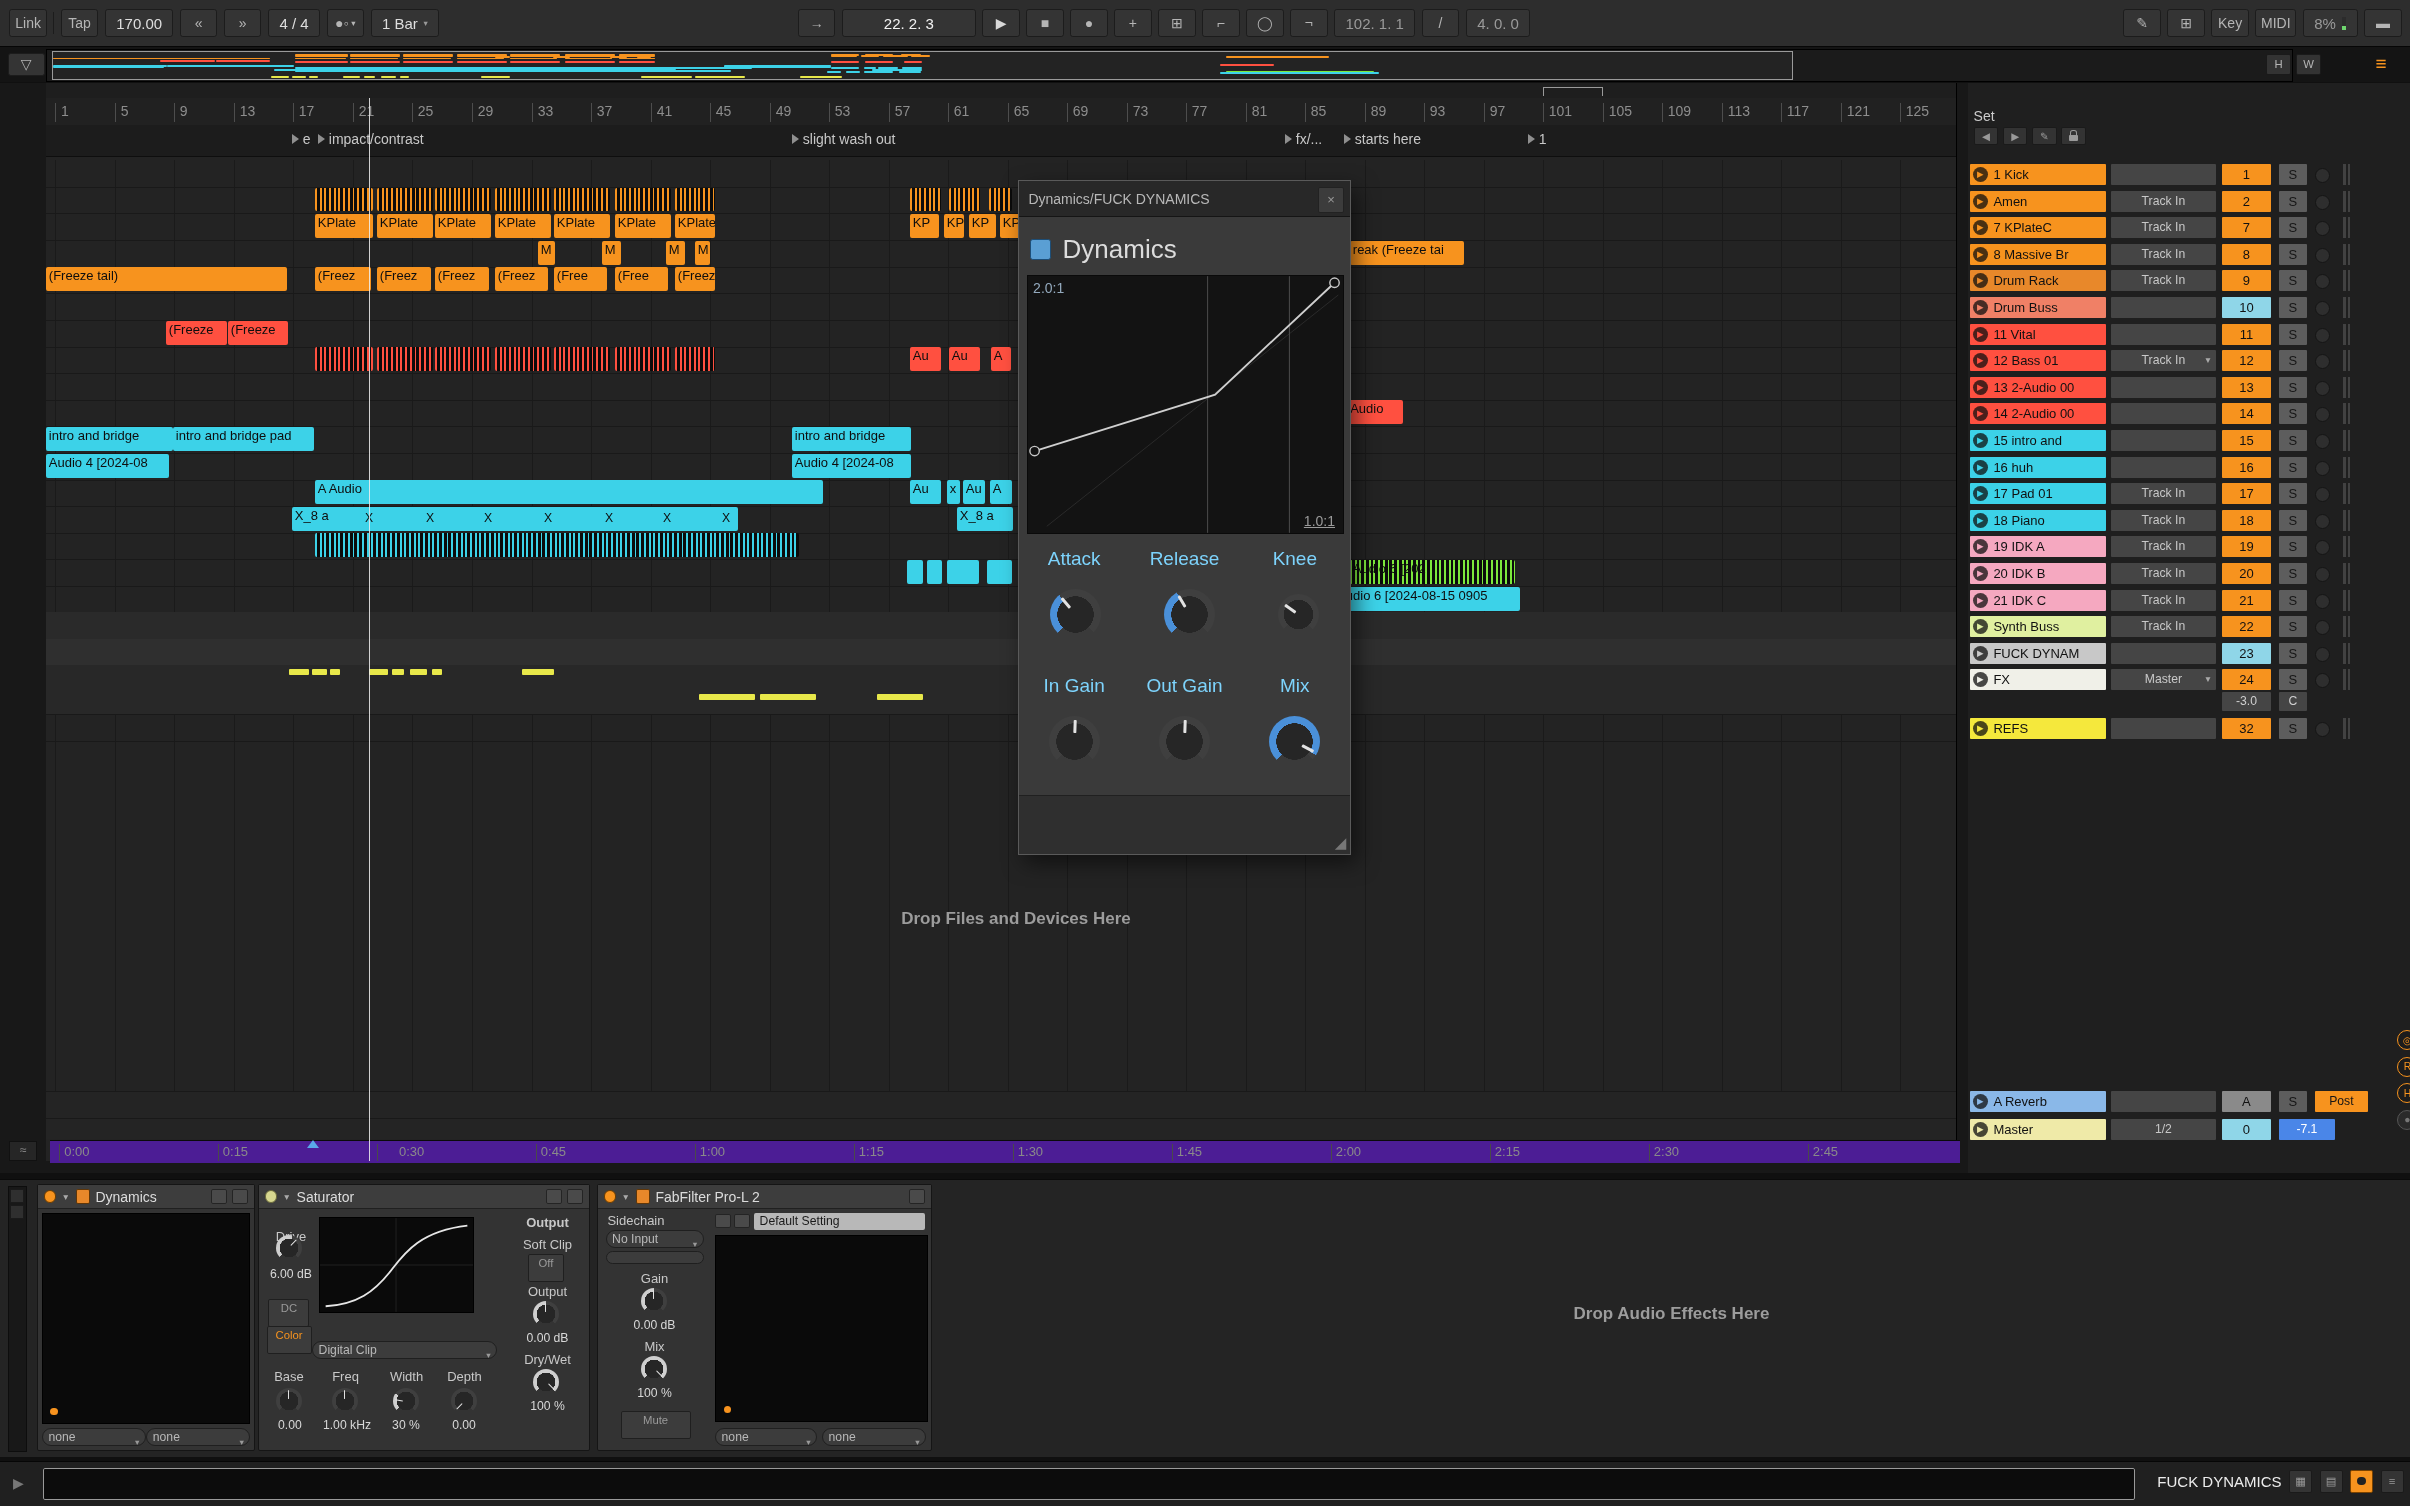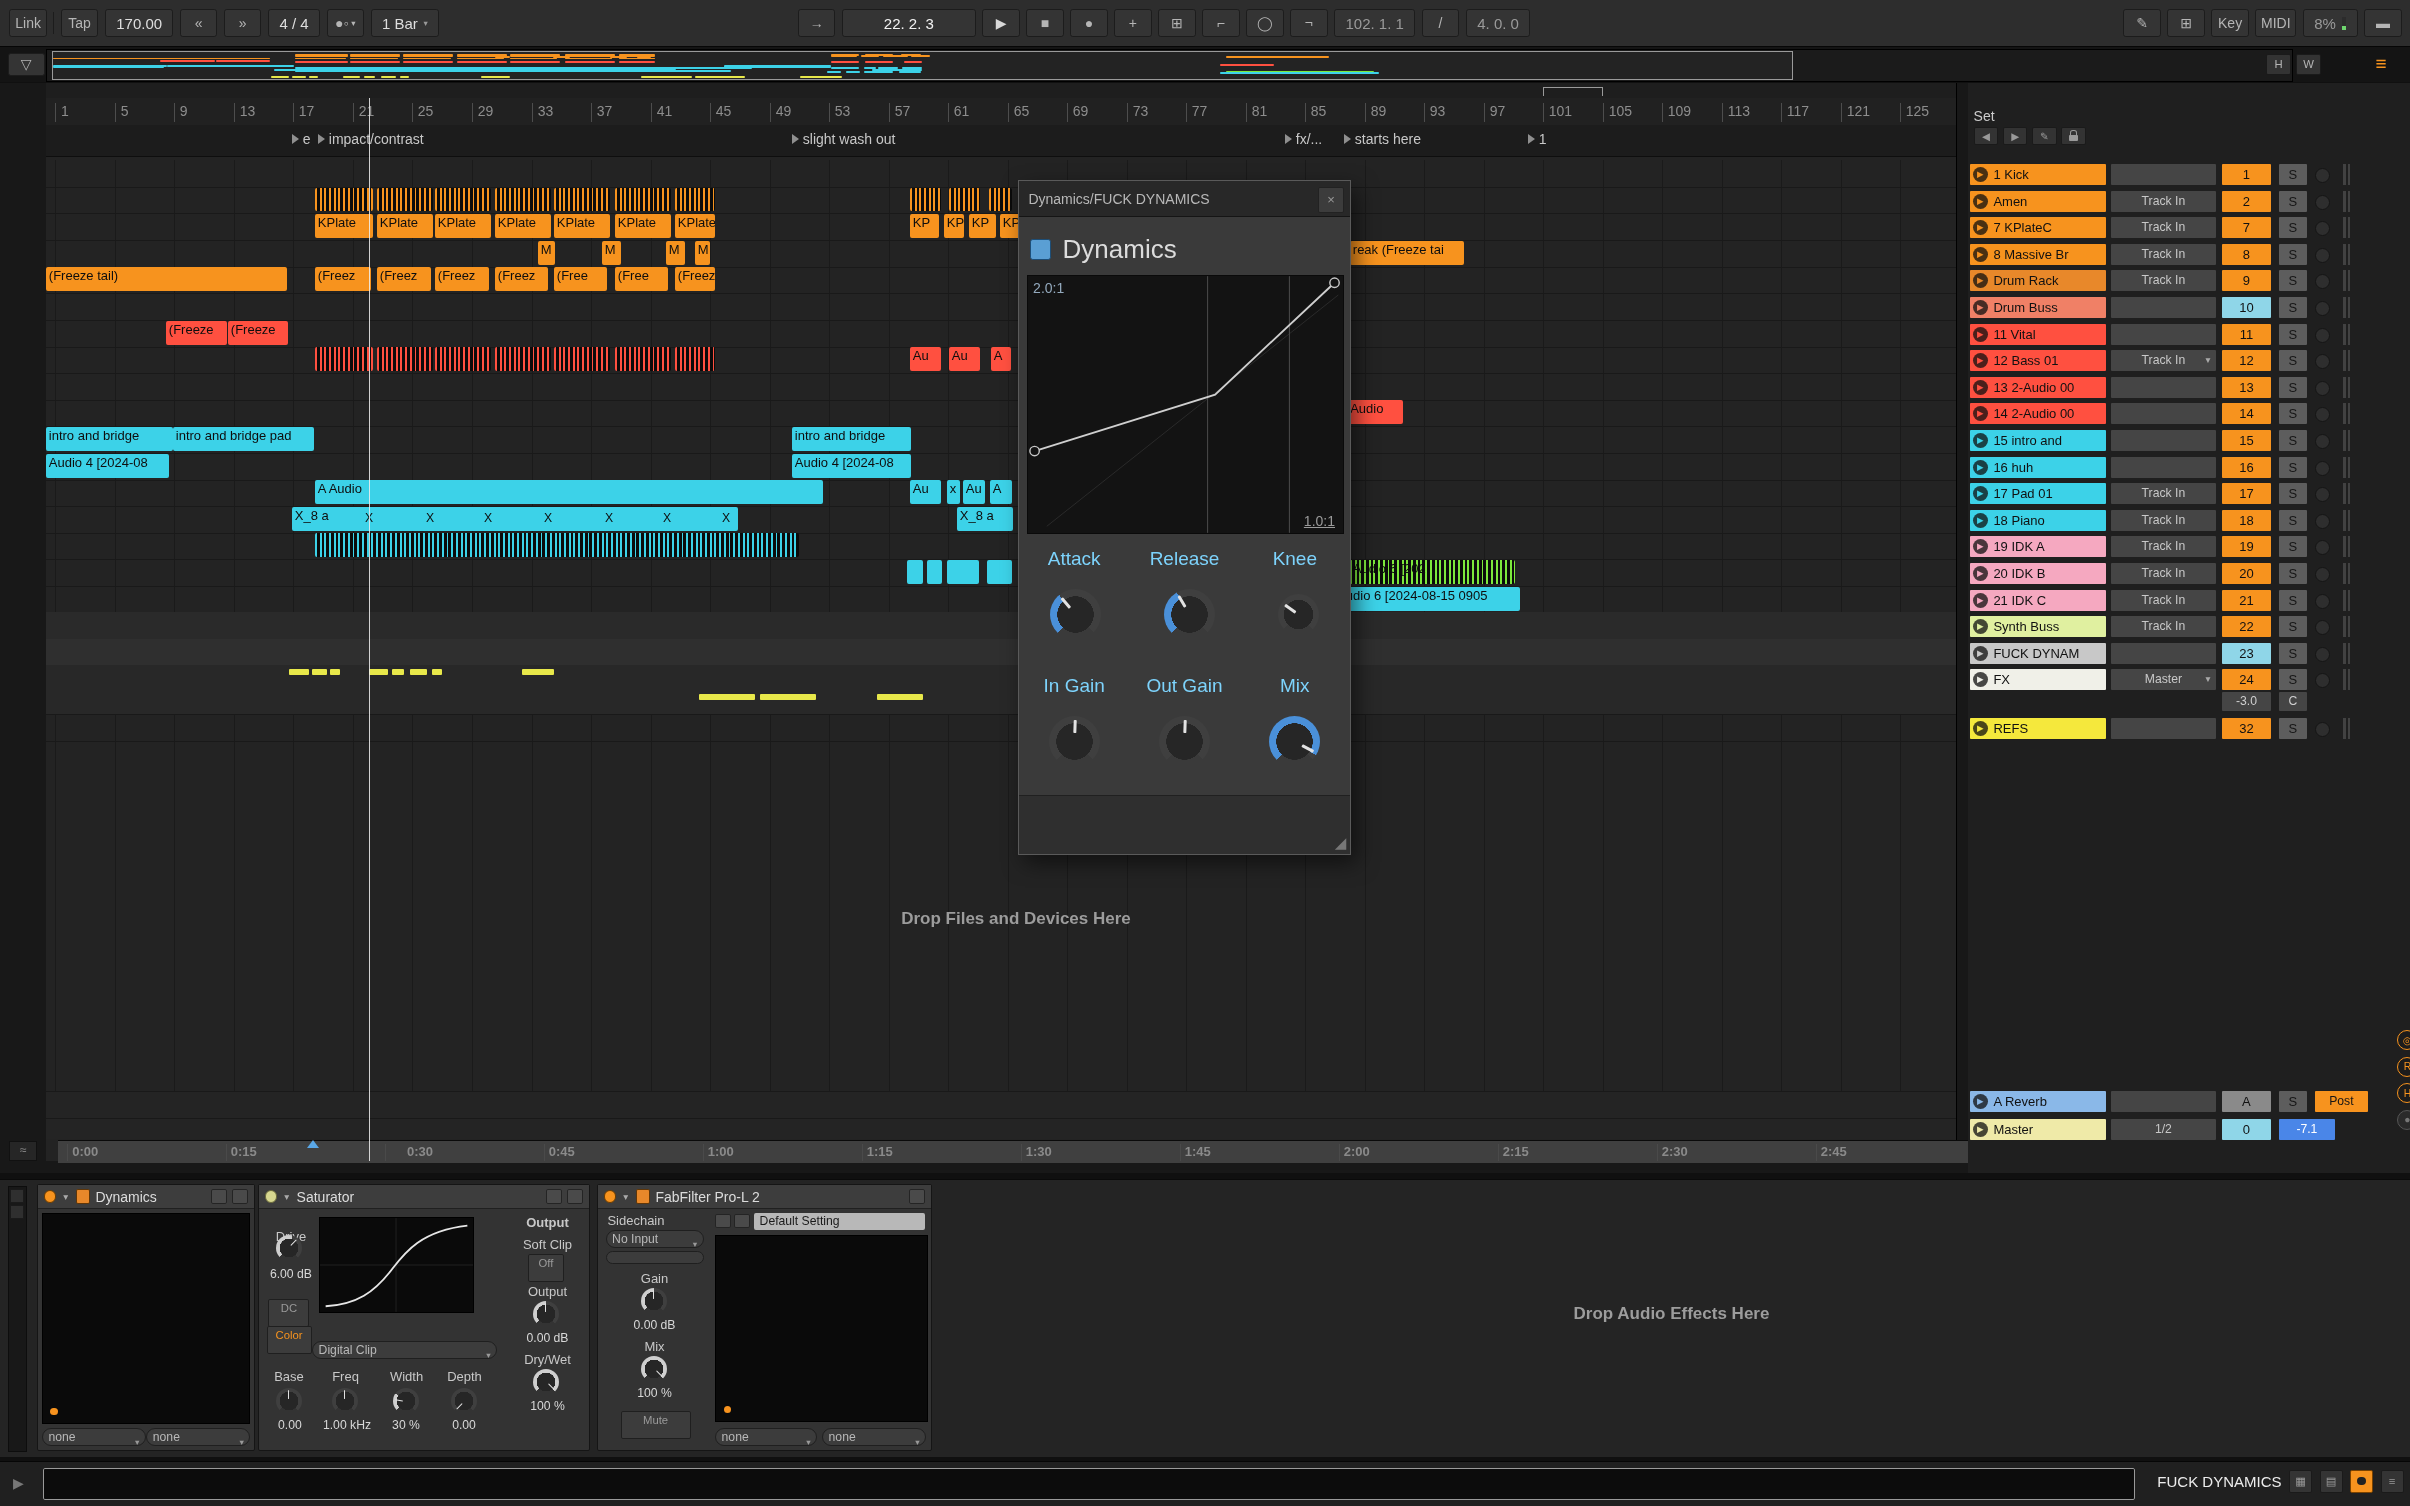--- a/index.html
+++ b/index.html
@@ -35,21 +35,21 @@
   .gridline{position:absolute;top:0;bottom:0;width:0.9px;background:#1a1a1a;}
   .lane{position:absolute;left:0;width:100%;border-bottom:0.9px solid #191919;}
   .clip{position:absolute;height:23.5px;border-radius:1.9px;overflow:hidden;font-size:13px;color:#0e0e0e;line-height:16px;white-space:nowrap;}
   .clip .lbl{padding:0.9px 2.8px;display:block;}
   .clip.wave{background-image:repeating-linear-gradient(90deg,var(--c) 0 1.9px,rgba(10,10,10,0.92) 1.9px 4.7px);background-color:#141414;}
   .clip .xmark{position:absolute;top:2.8px;font-size:12.2px;color:#0e0e0e;}
   .note{position:absolute;height:5.6px;background:#e8e84a;border-radius:0.9px;}
   #drop-files{position:absolute;color:#9c9c9c;font-weight:bold;font-size:17px;}
   #beat-ind{position:absolute;color:#8a8a8a;font-size:13px;}
   .retlane{position:absolute;left:0;width:100%;background:#242424;border-top:0.9px solid #191919;border-bottom:0.9px solid #191919;}
-  #time-ruler{position:absolute;left:12px;top:1057px;width:100%;height:21.7px;background:#404040;border-top:0.9px solid #0a0a0a;font-weight:bold;}
+  #time-ruler{position:absolute;left:4px;top:1057px;width:100%;height:21.7px;background:#4c1d95;border-top:0.9px solid #0a0a0a;}
   .timetick{position:absolute;top:2.8px;color:#8a8a8a;font-size:13px;padding-left:3.8px;border-left:0.9px solid #4a4a4a;height:17px;}
   #playhead{position:absolute;top:15px;height:1063px;width:0.9px;background:rgba(240,240,240,0.85);z-index:5;}
   #insert-marker{position:absolute;top:1057px;width:0;height:0;border-left:6.6px solid transparent;border-right:6.6px solid transparent;border-bottom:8.5px solid #5aa8e8;z-index:6;}
   
   #track-panel{position:absolute;left:1956px;top:0;width:455px;height:1090px;background:#1f1f1f;margin-left:12px;}
   #set-header{position:absolute;left:5.6px;top:24.5px;}
   #set-title{font-size:14px;color:#cccccc;}
   #set-icons{display:flex;gap:4.7px;margin-top:3.8px;}
   .sic{width:22.6px;height:16px;background:#333;border:0.9px solid #1a1a1a;border-radius:1.9px;color:#9a9a9a;font-size:10.4px;display:flex;align-items:center;justify-content:center;}
   .lockbody{width:9.4px;height:6.6px;background:#9a9a9a;border-radius:0.9px;position:relative;margin-top:3.8px;}

